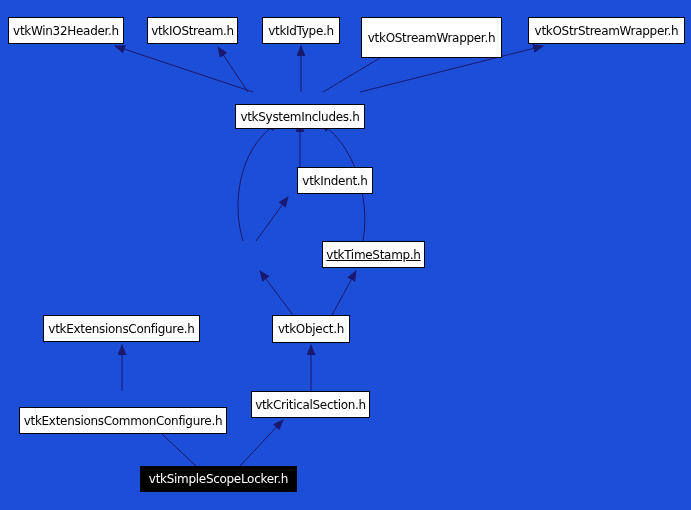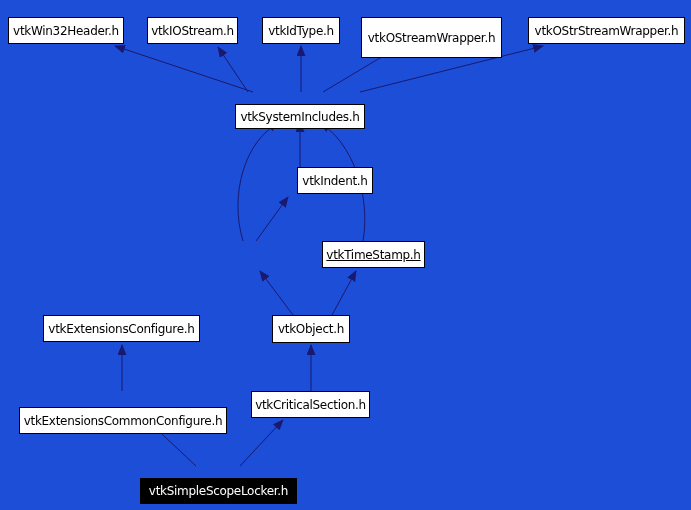--- a/index.html
+++ b/index.html
@@ -82,15 +82,15 @@
   <div class="node" style="left:322px;top:241px;width:103px;height:27px;text-decoration:underline;">vtkTimeStamp.h</div>
 
   <div class="node" style="left:43px;top:315px;width:157px;height:27px;">vtkExtensionsConfigure.h</div>
 
   <div class="node" style="left:272px;top:315px;width:78px;height:28px;">vtkObject.h</div>
 
   <div class="node" style="left:19px;top:391px;width:208px;height:27px;margin-top:16px;">vtkExtensionsCommonConfigure.h</div>
 
   <div class="node" style="left:251px;top:391px;width:119px;height:27px;">vtkCriticalSection.h</div>
 
-  <div class="node node--current" style="left:140px;top:466px;width:157px;height:26px;margin-top:12px;">vtkSimpleScopeLocker.h</div>
+  <div class="node node--current" style="left:140px;top:466px;width:157px;height:26px;">vtkSimpleScopeLocker.h</div>
 
 </div>
 
 </body></html>

